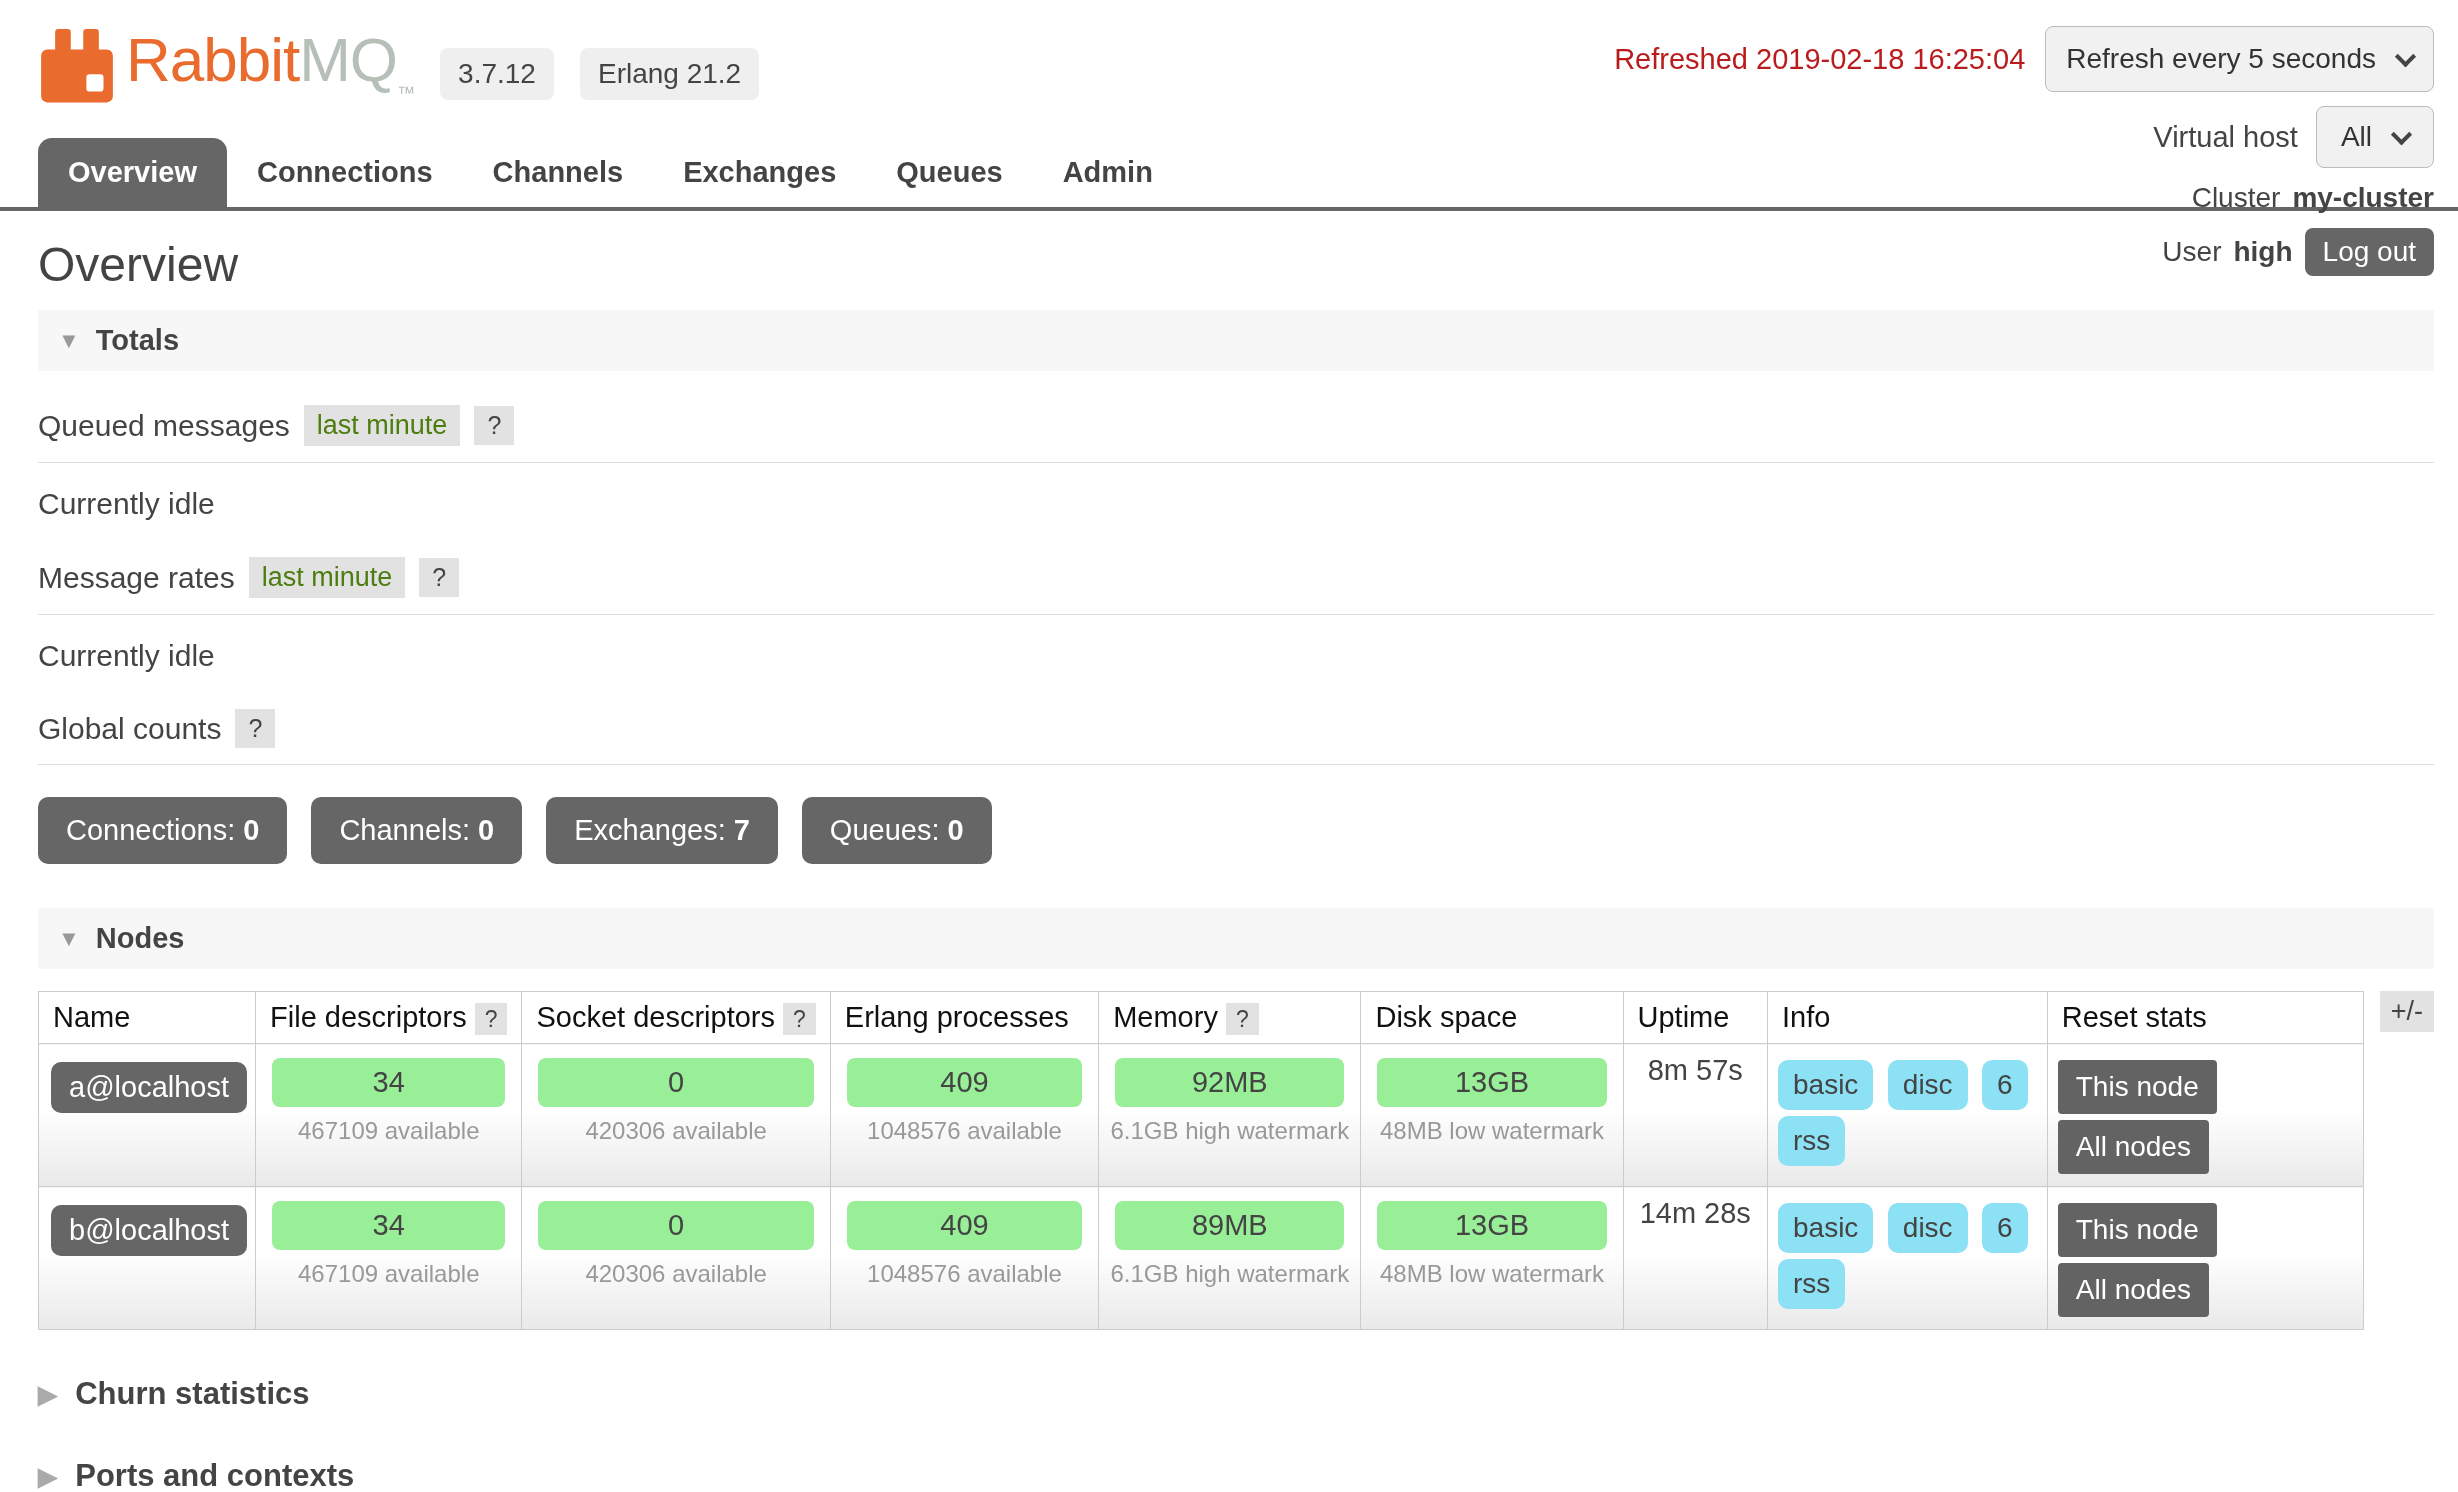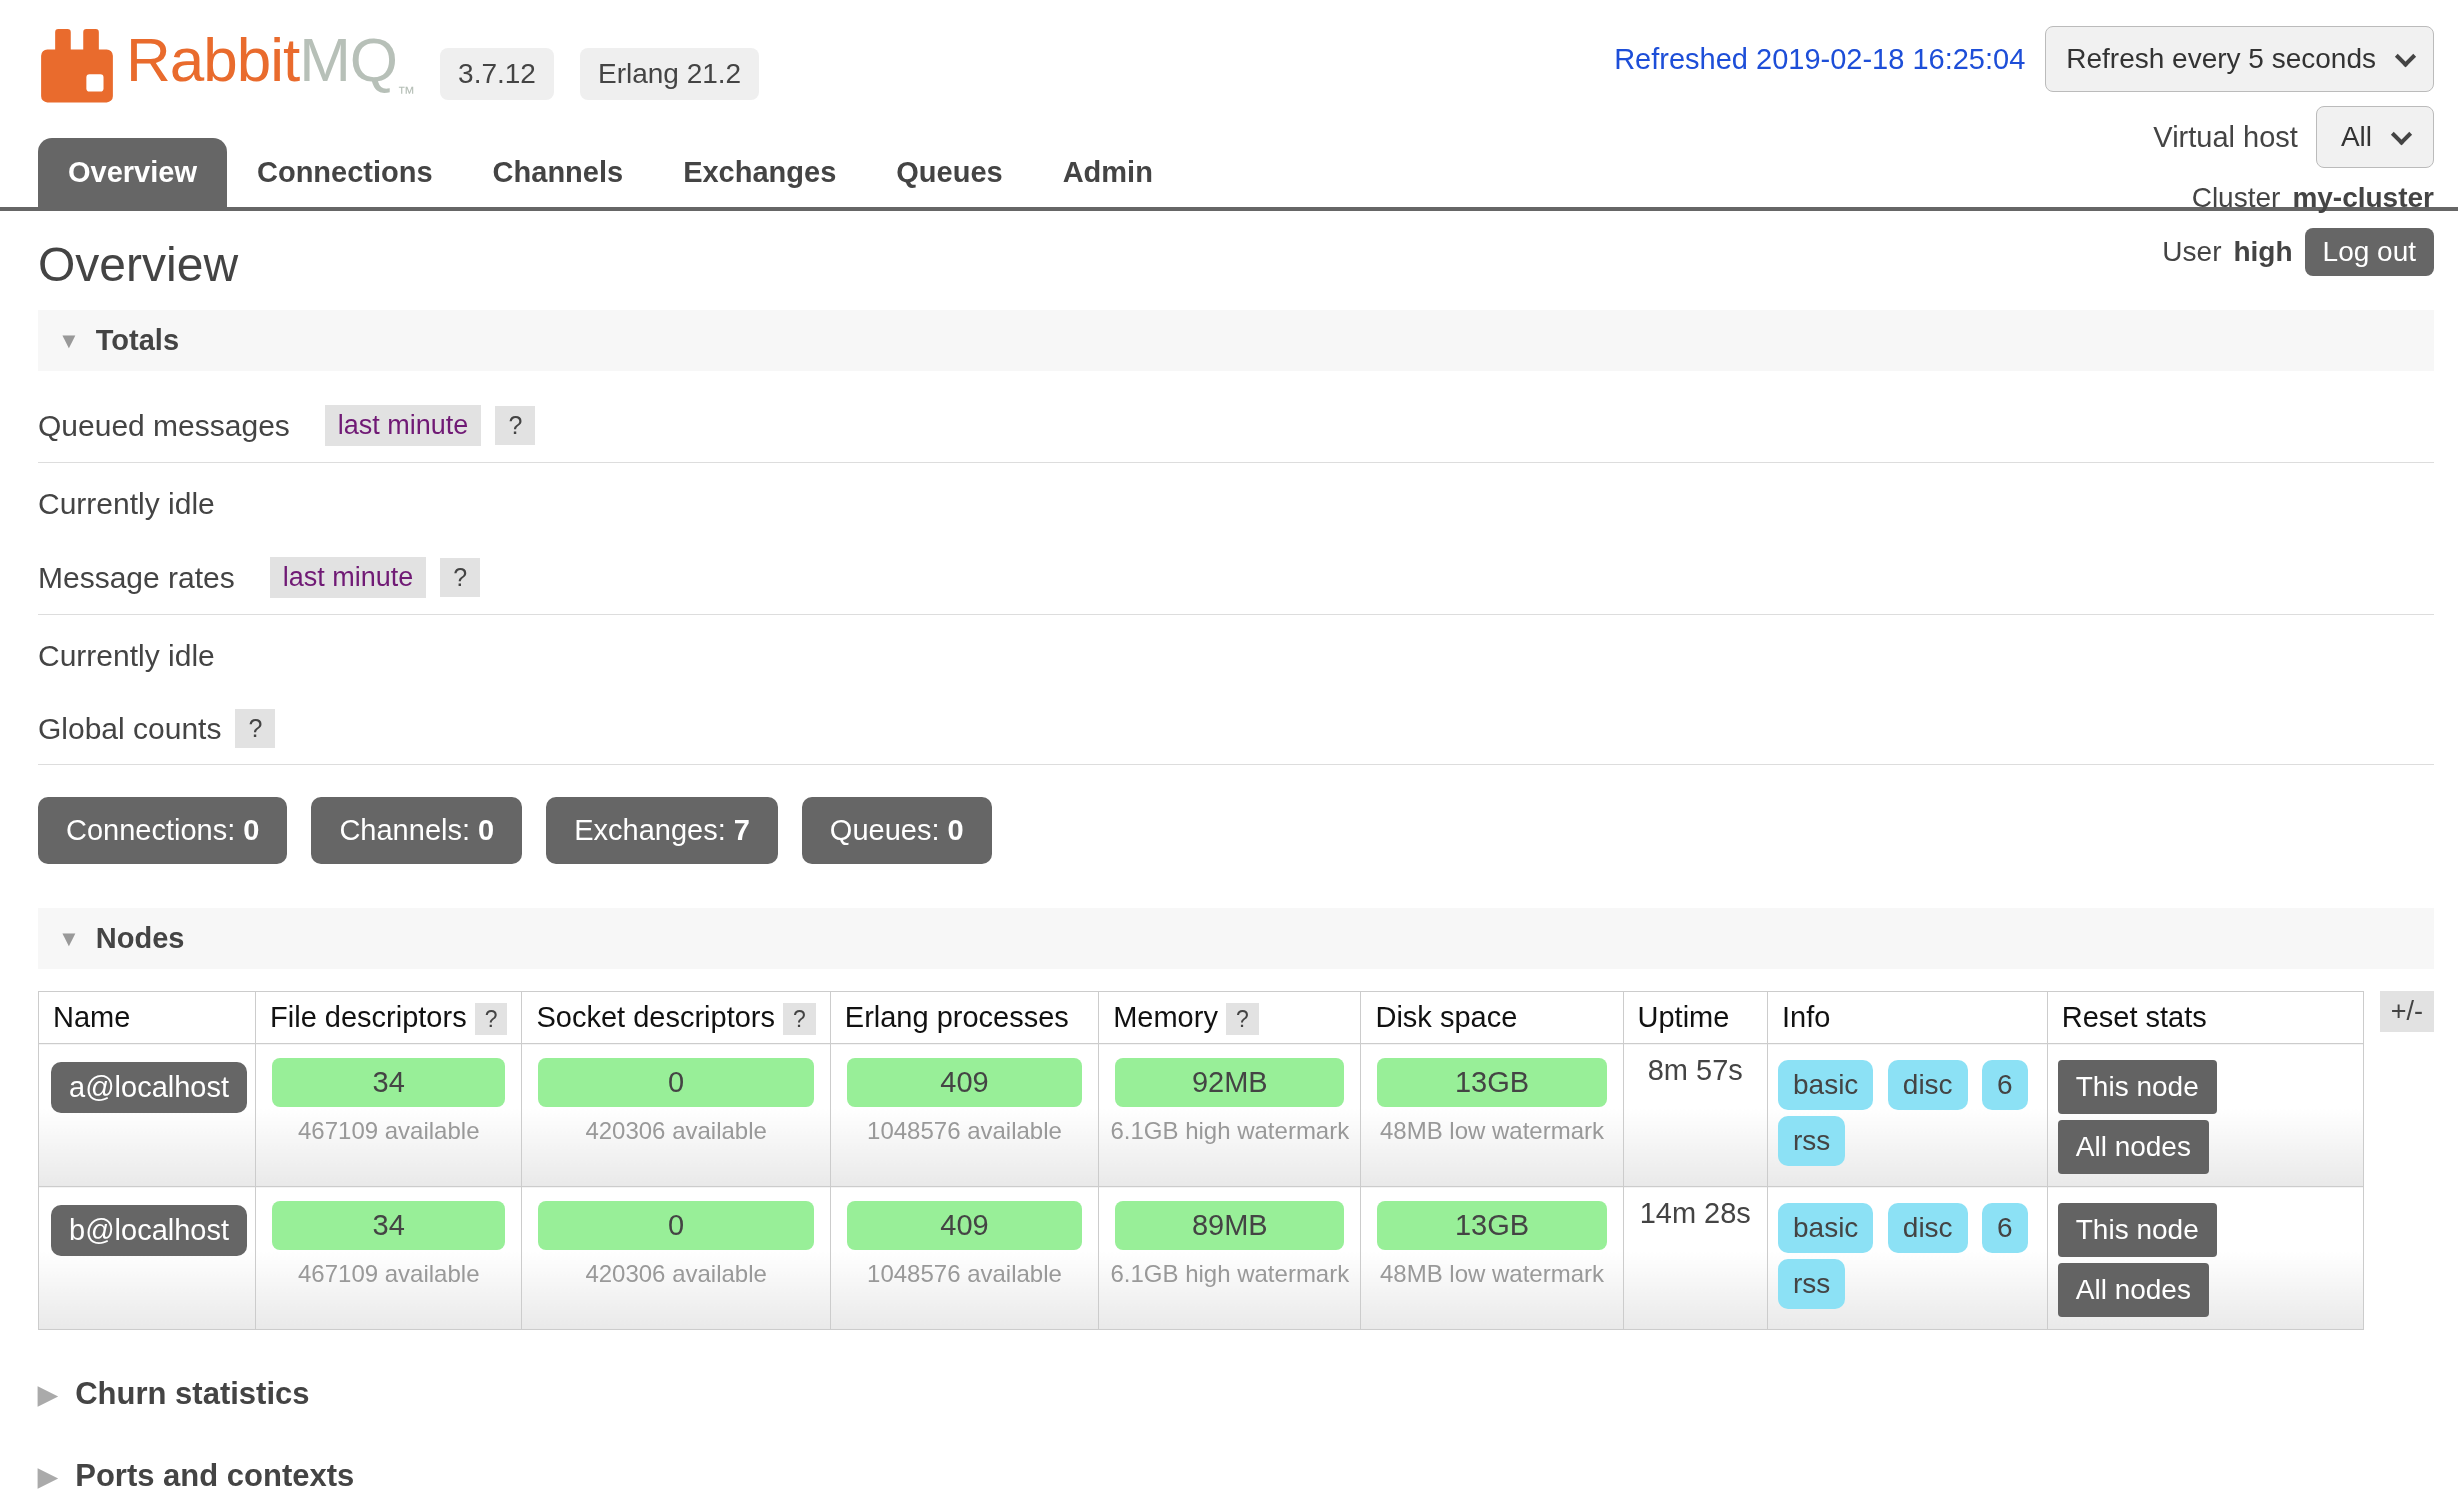--- a/index.html
+++ b/index.html
@@ -14,21 +14,21 @@
   .logo-text { font-size: 62px; letter-spacing: -1px; line-height: 1; }
   .logo-rabbit { color: #e96b2d; }
   .logo-mq { color: #b7c0b8; }
   .logo-tm { font-size: 18px; color: #b7c0b8; vertical-align: -18px; }
   .ver-badge { background: #efefef; border-radius: 8px; padding: 10px 18px;
     font-size: 28px; color: #444; margin-bottom: 4px; }
 
   .header-right { position: absolute; top: 26px; right: 24px;
     display: flex; flex-direction: column; align-items: flex-end; gap: 14px; }
   .refresh-row { display: flex; align-items: center; gap: 20px; }
-  .refreshed-text { font-size: 29px; color: #1d4ed8; }
+  .refreshed-text { font-size: 29px; color: #b91c1c; }
   .select-box { display: flex; align-items: center; gap: 22px;
     background: #f1f1f1; border: 1px solid #bbb; border-radius: 8px;
     padding: 16px 20px; font-size: 28px; color: #333; cursor: pointer; }
   .chev { width: 15px; height: 15px; border-right: 4px solid #444;
     border-bottom: 4px solid #444; transform: rotate(45deg) translate(-2px,-2px); }
   .vh-row { display: flex; align-items: center; gap: 18px; }
   .vh-label { font-size: 29px; }
   .vh-select { padding: 14px 24px; }
   .cluster-row, .user-row { font-size: 28px; display: flex; align-items: center; gap: 12px; }
   .bold { font-weight: bold; }
@@ -48,21 +48,21 @@
   h1.page-title { font-size: 48px; font-weight: 400; color: #444; margin: 26px 0 18px; }
 
   .section-bar { background: #f7f7f7; padding: 14px 20px; margin: 14px 0 22px;
     font-size: 29px; font-weight: bold; color: #444; cursor: pointer;
     display: flex; align-items: center; gap: 16px; }
   .tri-down { color: #999; font-size: 22px; }
 
   .stat-row { font-size: 30px; color: #444; padding: 12px 0 16px;
     border-bottom: 1px solid #ddd; display: flex; align-items: center; gap: 14px; }
   .idle-row { font-size: 30px; color: #444; padding: 24px 0; }
-  .mini-badge { background: #e2e2e2; padding: 5px 13px; font-size: 27px; color: #701a75; margin-left: 21px; }
+  .mini-badge { background: #e2e2e2; padding: 5px 13px; font-size: 27px; color: #4d7c0f; }
   .help-badge { background: #e2e2e2; padding: 5px 13px; font-size: 25px;
     color: #444; cursor: pointer; }
 
   .counts-row { display: flex; gap: 24px; margin: 32px 0 44px; }
   .count-btn { background: #666; color: #fff; border: none; border-radius: 10px;
     padding: 17px 28px; font-size: 29px; cursor: pointer;
     font-family: "Liberation Sans", sans-serif; }
   .count-btn .val { font-weight: bold; margin-left: 8px; }
   .count-btn.muted { background: #b3b3b3; }
 

